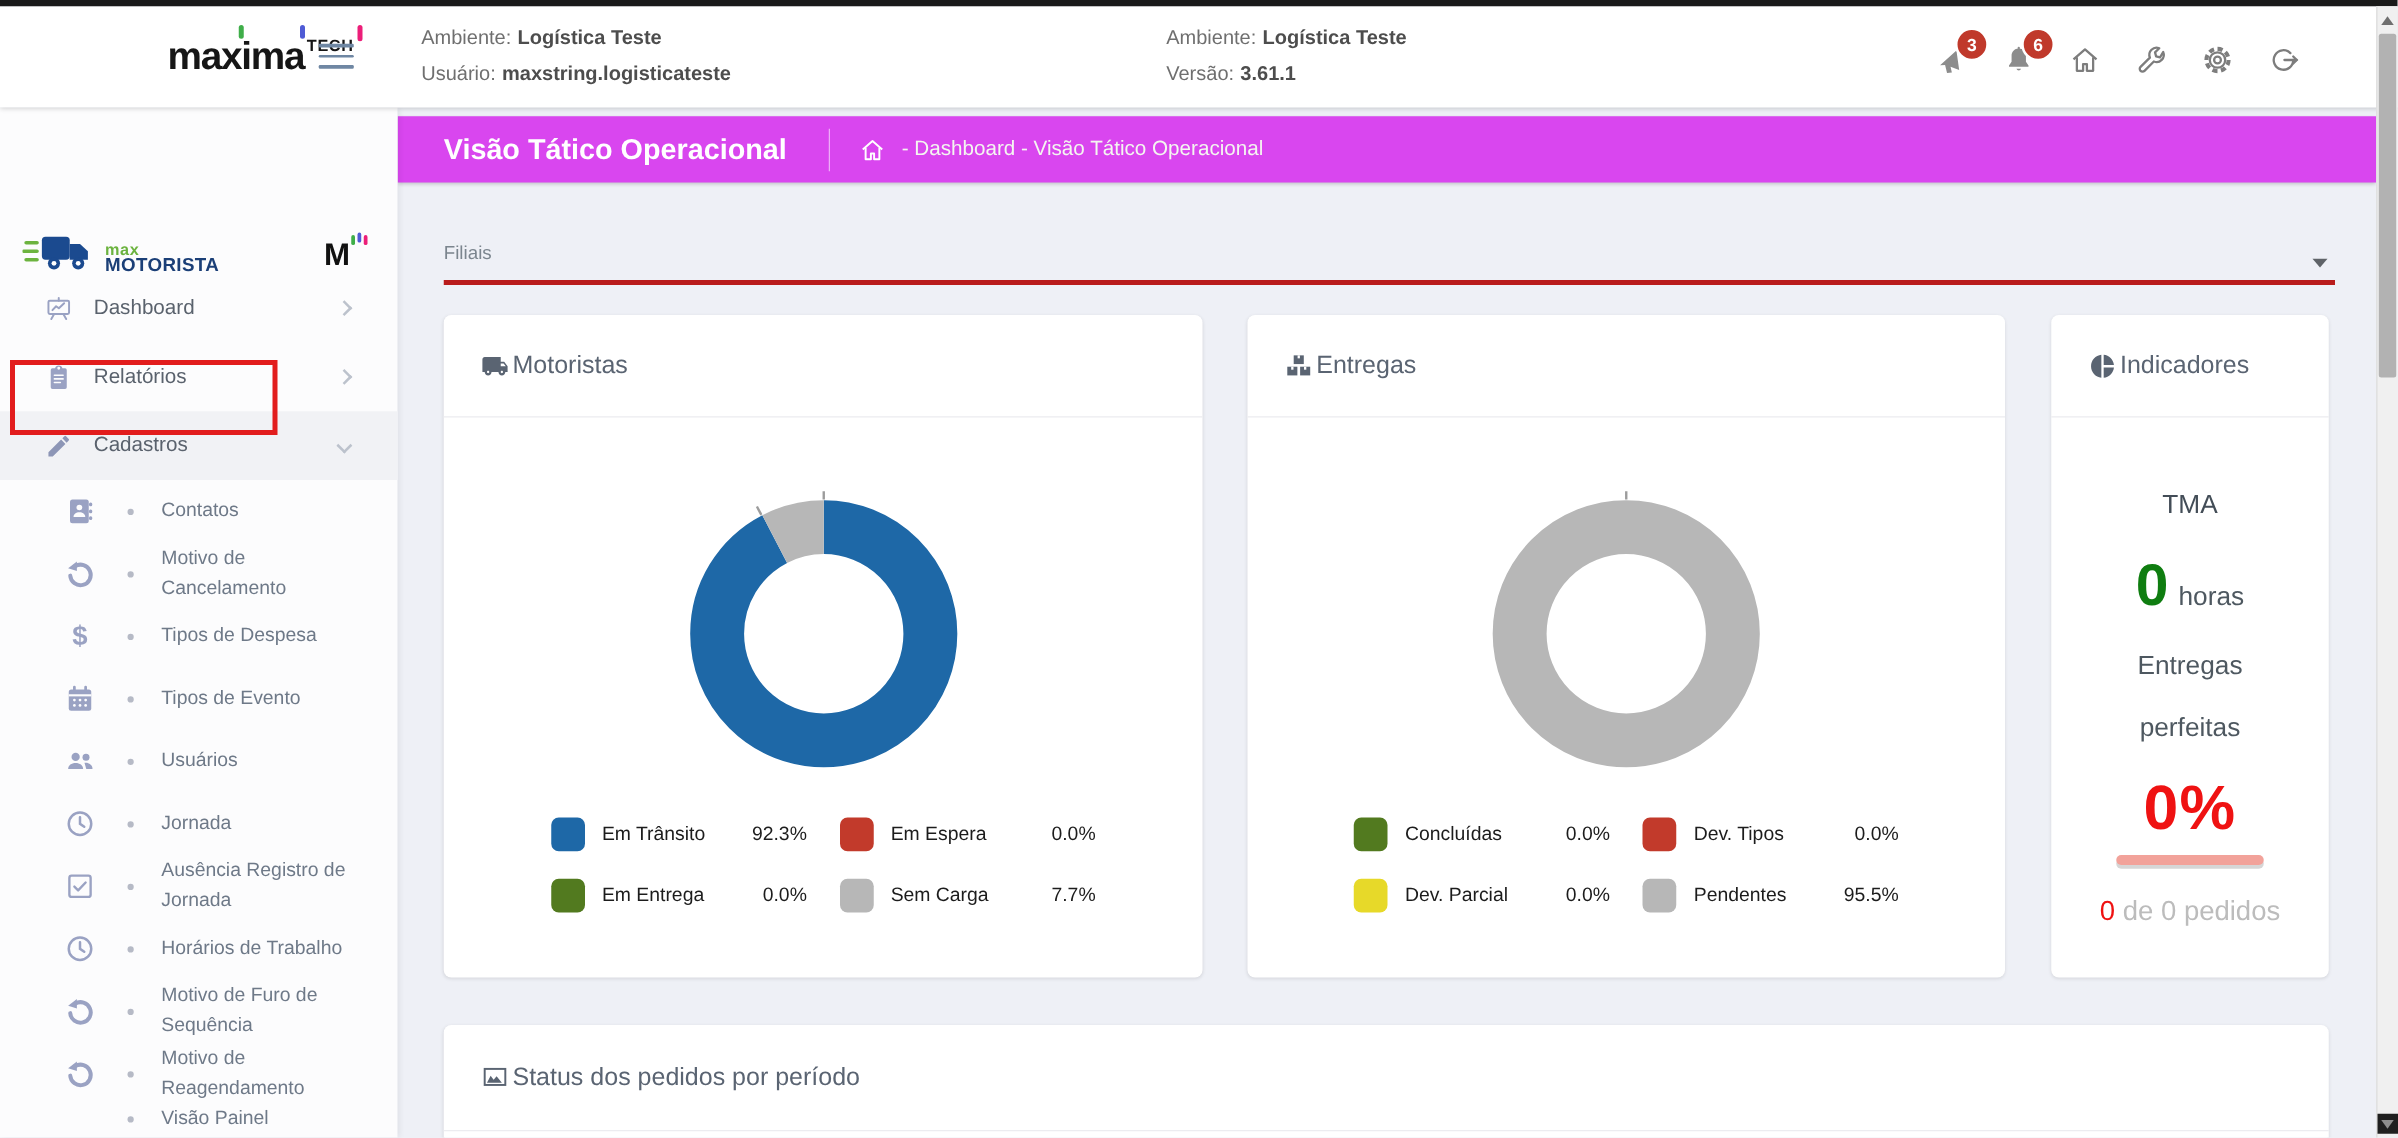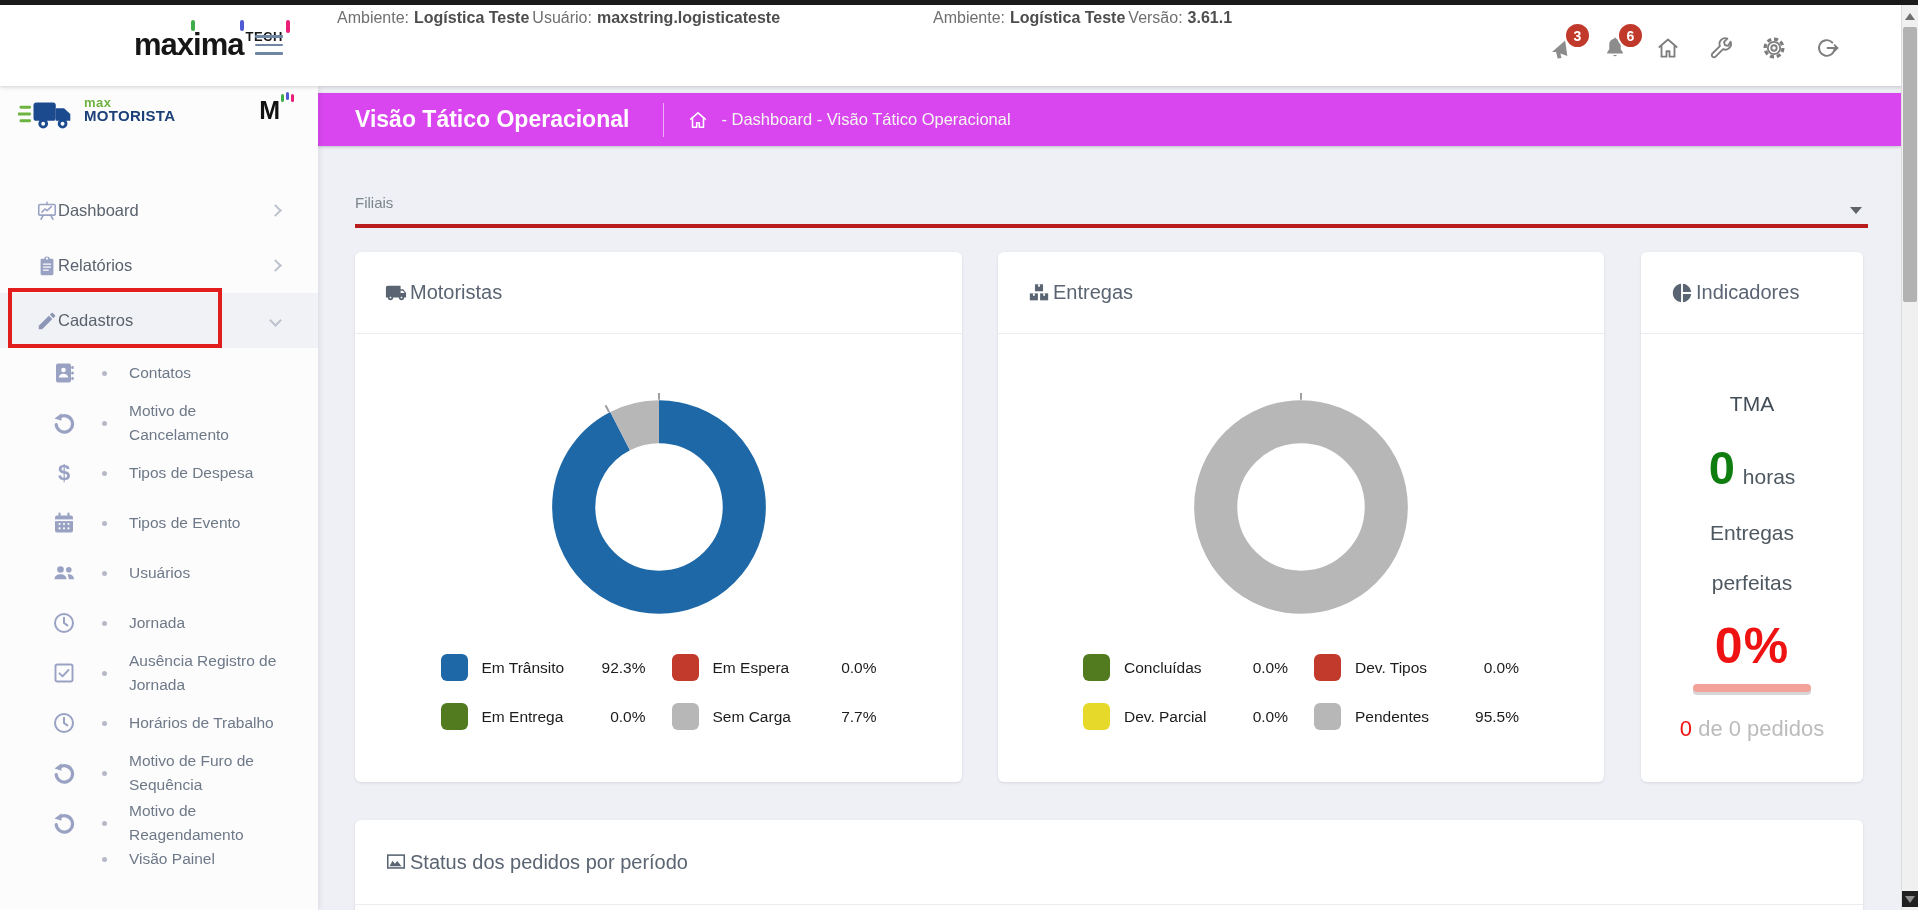--- a/index.html
+++ b/index.html
@@ -14,49 +14,49 @@
             box-shadow:0 1px 4px rgba(0,0,0,.18); z-index:20; }
   .logo { position:absolute; left:134px; top:22px; width:210px; height:40px; }
   .logo-text { font-size:31px; font-weight:700; color:#161616; letter-spacing:-1px; }
   .logo-suffix { font-size:13px; font-weight:700; color:#161616; vertical-align:14px; letter-spacing:.5px; margin-left:2px;}
   .tick { position:absolute; width:4px; height:11px; border-radius:2px; top:-7px; }
   .tick.g { background:#3fae49; left:57px; }
   .tick.b { background:#4f5bd5; left:106px; }
   .tick.p { background:#ec1e79; left:152px; height:13px; }
   .hamburger { position:absolute; left:255px; top:30px; width:28px; height:22px; cursor:pointer; }
   .hamburger span { display:block; width:28px; height:2.6px; background:#6f87a3; margin-bottom:6px; border-radius:1px; }
-  .tb-info { position:absolute; top:0; height:81px; display:flex; flex-direction:row; justify-content:center; gap:3px; font-size:16px; color:#6f6f6f; line-height:26px;}
+  .tb-info { position:absolute; top:0; height:81px; display:flex; flex-direction:column; justify-content:center; gap:3px; font-size:16px; color:#6f6f6f; line-height:26px;}
   .tb-info b { color:#4d4d4d; font-weight:700; margin-left:5px;}
   .tb-info.c1 { left:337px; }
   .tb-info.c2 { left:933px; }
   .top-icons { position:absolute; right:78px; top:5px; height:76px; display:flex; align-items:center; gap:27px; }
   .tico { position:relative; width:26px; height:26px; cursor:pointer; }
   .tico svg { width:26px; height:26px; }
   .ibadge { position:absolute; top:-13px; right:-16px; width:27px; height:27px; border-radius:50%;
             background:#c0392b; color:#fff; font-size:14px; font-weight:700; display:flex;
             align-items:center; justify-content:center; border:2px solid #fff; }
 
   
   .sidebar { position:absolute; left:0; top:86px; width:318px; height:824px; background:#fcfcfd;
              box-shadow:2px 0 5px rgba(0,0,0,.07); z-index:10; overflow:hidden; }
-  .brand { height:97px; display:flex; align-items:flex-start; padding:10px 24px 0 18px; }
+  .brand { height:97px; display:flex; align-items:flex-end; padding:10px 24px 0 18px;margin-top:36px; }
   .brand-truck { width:62px; height:36px; }
   .brand-words { margin-left:4px; line-height:13px; }
   .brand-top { color:#6cb33f; font-size:13px; font-weight:700; letter-spacing:.5px; display:block; }
   .brand-name { color:#1b3f77; font-size:15px; font-weight:800; letter-spacing:.3px; display:block; }
   .brand-mini { margin-left:auto; position:relative; font-size:25px; font-weight:800; color:#111; padding-right:14px;}
   .mtick { position:absolute; width:3px; height:8px; border-radius:1.5px; top:-2px; }
   .mtick.g { background:#3fae49; right:10px; }
   .mtick.b { background:#4f5bd5; right:5px; top:-4px;}
   .mtick.p { background:#ec1e79; right:0; }
   .menu-item { display:flex; align-items:center; height:55px; padding-left:36px; cursor:pointer; }
   .menu-item.active { background:#f1f2f5; }
   .micon { width:22px; height:22px; flex:0 0 22px; }
   .micon svg { width:22px; height:22px; display:block; }
-  .mlabel { margin-left:0; font-size:16.5px; color:#5a626d; }
+  .mlabel { margin-left:17px; font-size:16.5px; color:#5a626d; }
   .chev { width:9px; height:9px; border-right:2px solid #bcc2cc; border-bottom:2px solid #bcc2cc;
           transform:rotate(-45deg); margin-left:auto; margin-right:38px; }
   .chev.down { transform:rotate(45deg); }
   .subitem { display:flex; align-items:center; height:50px; padding-left:52px; cursor:pointer; }
   .sicon { width:24px; height:24px; flex:0 0 24px; }
   .sicon svg { width:24px; height:24px; display:block; }
   .sdot { width:5px; height:5px; border-radius:50%; background:#b6bac6; margin-left:26px; flex:0 0 5px;}
   .slabel { margin-left:22px; width:158px; font-size:15.5px; color:#6e7988; line-height:24px; }
   .subitem.last { margin-top:-14px; }
 

